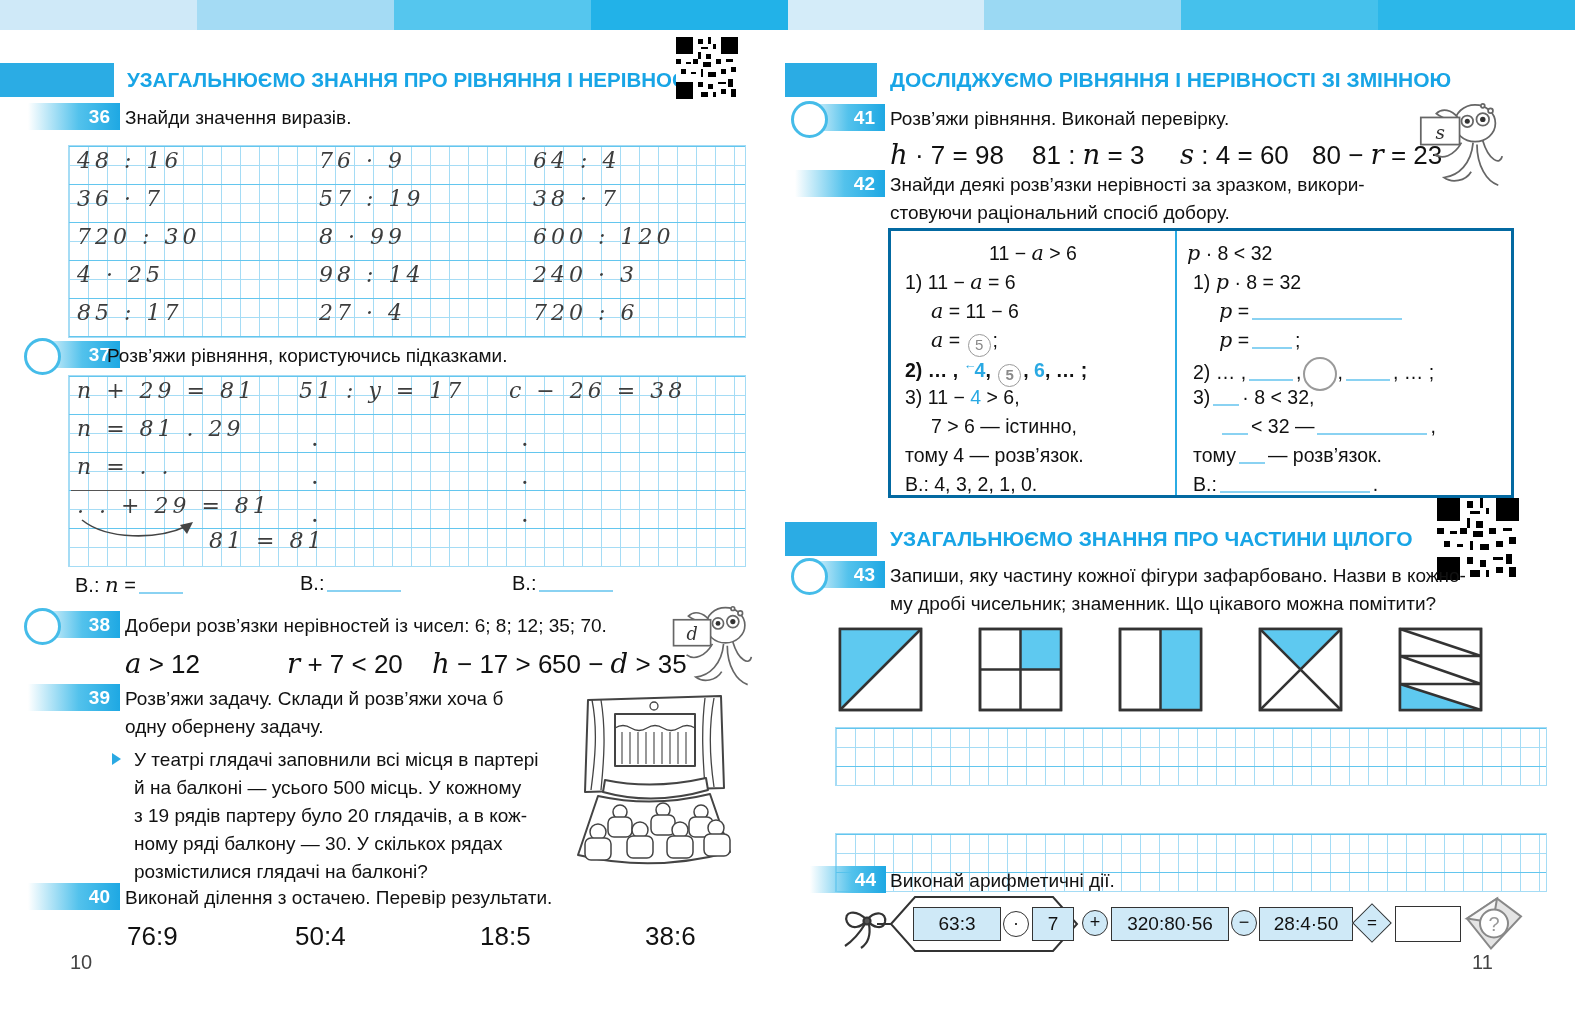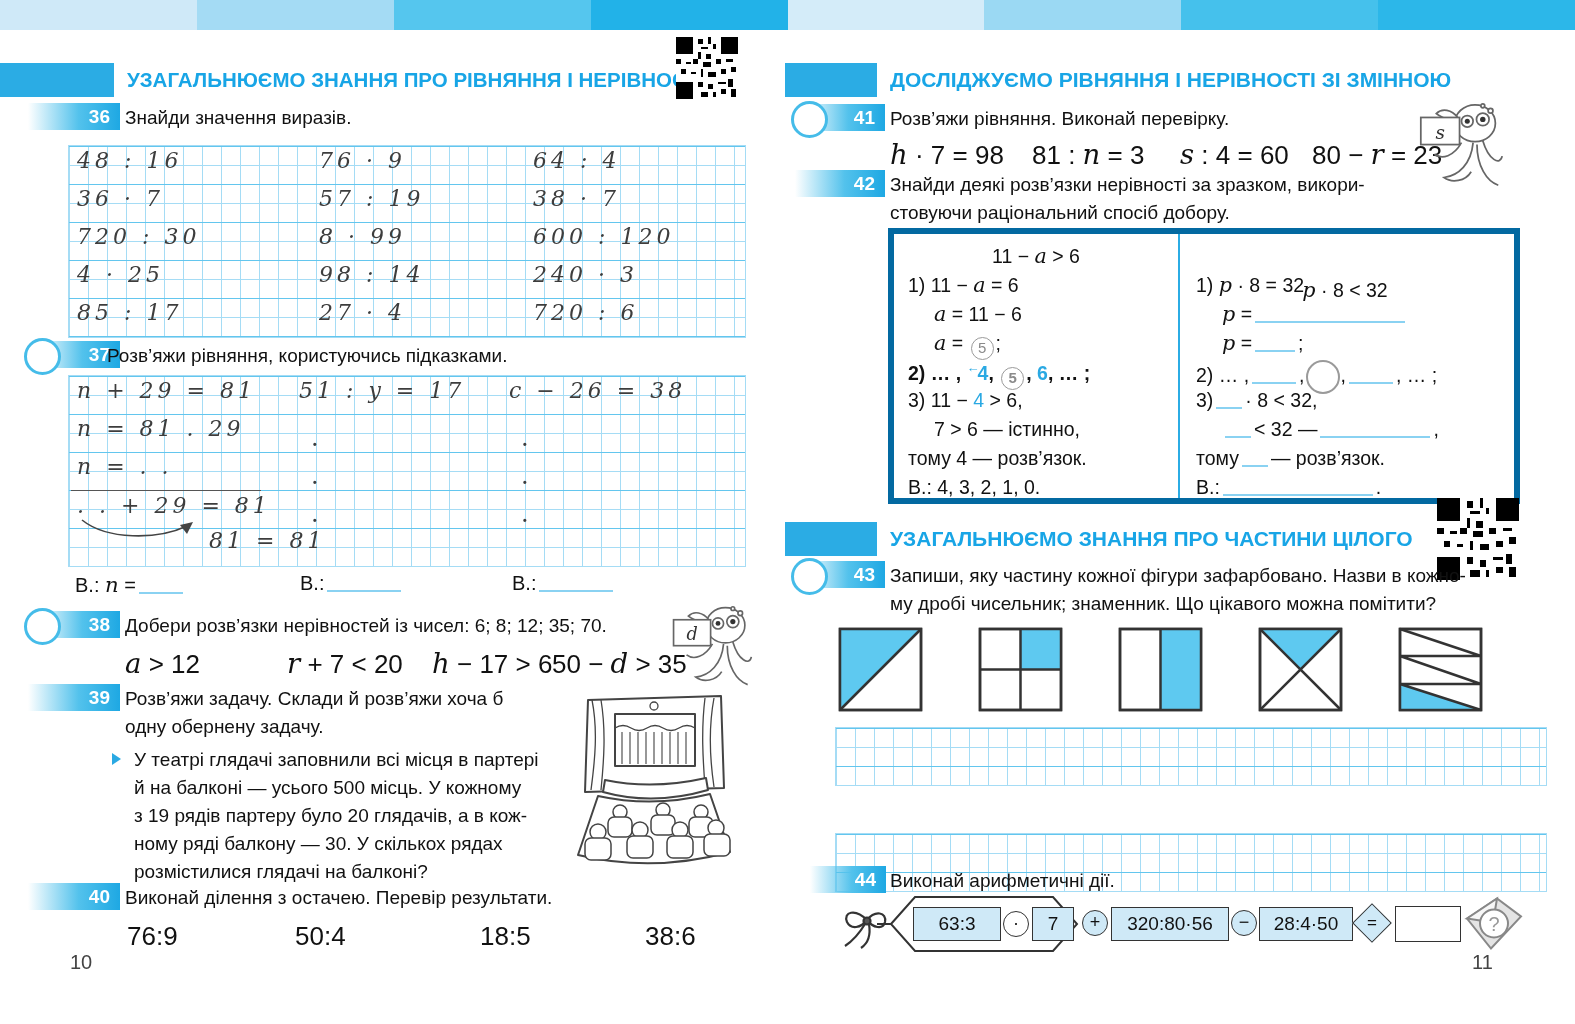--- a/index.html
+++ b/index.html
@@ -24,21 +24,21 @@
     background-size:19px 38px,19px 19px,19px 19px;
     border:1px solid #a5dcf5;}
   .hw{position:absolute;font-family:"DejaVu Serif",serif;font-style:italic;font-size:22px;
       letter-spacing:4px;color:#3d3d3d;white-space:nowrap;}
   .hw-dot{position:absolute;font-family:"DejaVu Serif",serif;font-size:24px;color:#3d3d3d;}
   .ans{position:absolute;font-size:20px;white-space:nowrap;}
   .bl{display:inline-block;height:15px;border-bottom:2.5px solid #8ad2f2;margin:0 3px;vertical-align:-2px;}
   .w26{width:26px}.w40{width:40px}.w44{width:44px}.w74{width:74px}.w110{width:110px}.w150{width:150px}
   .marker{position:absolute;width:0;height:0;border-left:9px solid #2aa9e3;border-top:6px solid transparent;border-bottom:6px solid transparent;}
   .pagenum{position:absolute;font-size:20px;color:#444;}
-  .exbox{position:absolute;border:6px solid #0369a1;background:#fff;}
+  .exbox{position:absolute;border:3px solid #0369a1;background:#fff;}
   .exdiv{position:absolute;top:0;bottom:0;width:2px;background:#2bace4;}
   .xline{position:absolute;font-size:19.5px;white-space:nowrap;}
   .blue{color:#2aa9e3;}
   .arr{color:#2aa9e3;font-size:13px;vertical-align:super;margin-right:-2px;}
   .circ{display:inline-block;min-width:21px;height:21px;border:1.5px solid #9a9a9a;border-radius:50%;
         text-align:center;line-height:20px;color:#8a8a8a;font-size:15px;margin:0 2px;vertical-align:-3px;}
   .circ-empty{display:inline-block;width:30px;height:30px;border:2px solid #9a9a9a;border-radius:50%;vertical-align:-12px;margin:0 1px;}
   .flowbox{position:absolute;height:32px;background:#cfe9f7;border:1.5px solid #333;
            text-align:center;line-height:32px;font-size:19px;}
   .opc{position:absolute;width:24px;height:24px;border-radius:50%;border:1.5px solid #333;background:#cfe9f7;
@@ -298,21 +298,21 @@
       </div>
       <div class="xline" style="left:14px;top:155px;">
         <span>3) 11 −</span>
         <span class="blue">4</span>
         <span>&gt; 6,</span>
       </div>
       <div class="xline" style="left:40px;top:184px;">7 &gt; 6 — істинно,</div>
       <div class="xline" style="left:14px;top:213px;">тому 4 — розв’язок.</div>
       <div class="xline" style="left:14px;top:242px;">В.: 4, 3, 2, 1, 0.</div>
 
-      <div class="xline" style="left:296px;top:10px;width:310px;text-align:center;margin-top:34px;"><span class="v">p</span> · 8 &lt; 32</div>
+      <div class="xline" style="left:296px;top:10px;width:310px;"><span class="v">p</span> · 8 &lt; 32</div>
       <div class="xline" style="left:302px;top:39px;">1) <span class="v">p</span> · 8 = 32</div>
       <div class="xline" style="left:328px;top:68px;">
         <span><span class="v">p</span> =</span><span class="bl w150"></span>
       </div>
       <div class="xline" style="left:328px;top:97px;">
         <span><span class="v">p</span> =</span><span class="bl w40"></span><span>;</span>
       </div>
       <div class="xline" style="left:302px;top:126px;">
         <span>2) … ,</span><span class="bl w44"></span><span>,</span><span class="circ-empty"></span><span>,</span><span class="bl w44"></span><span>, … ;</span>
       </div>

